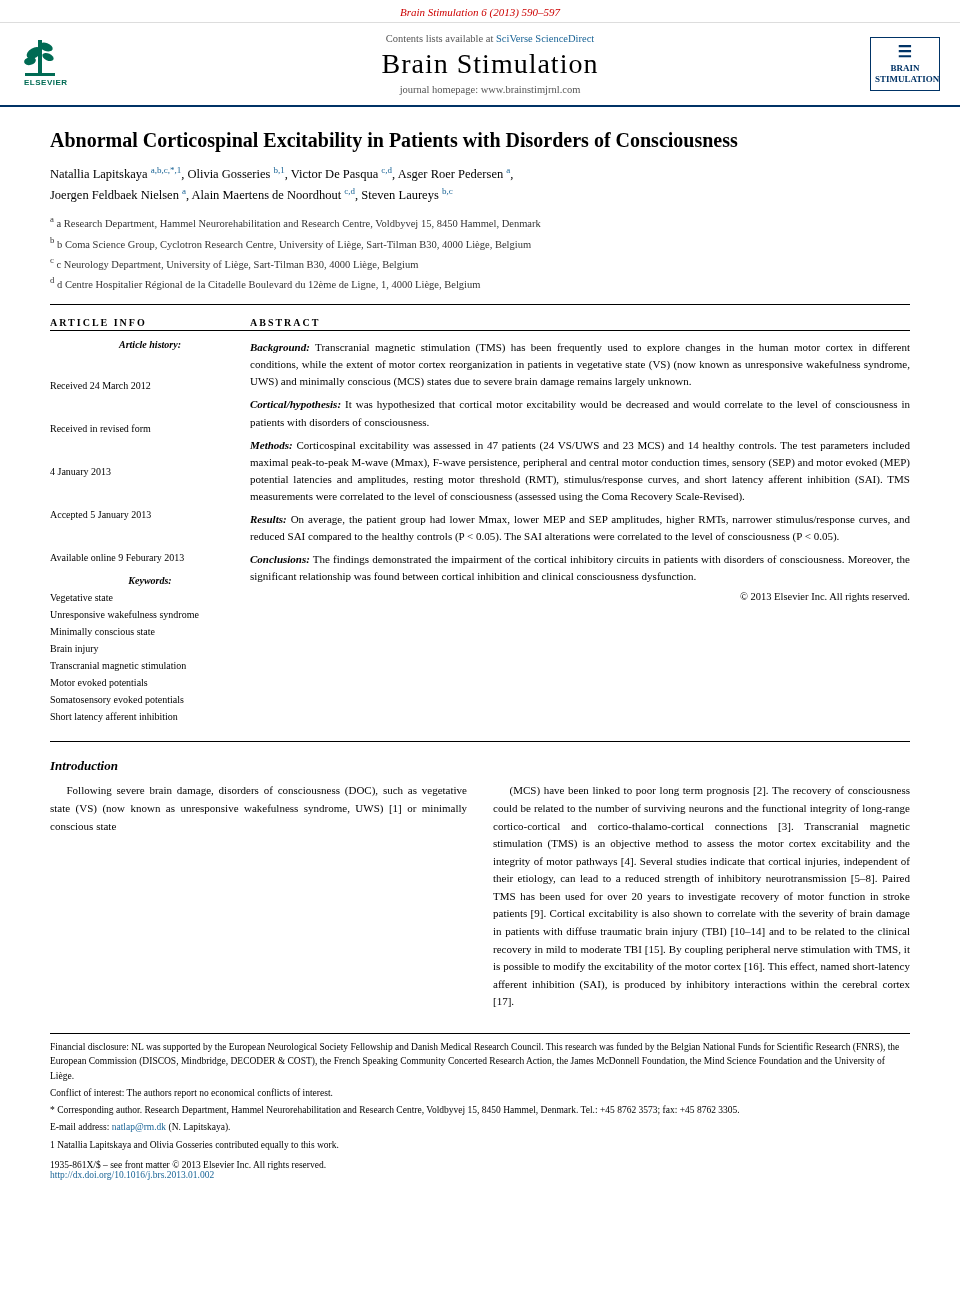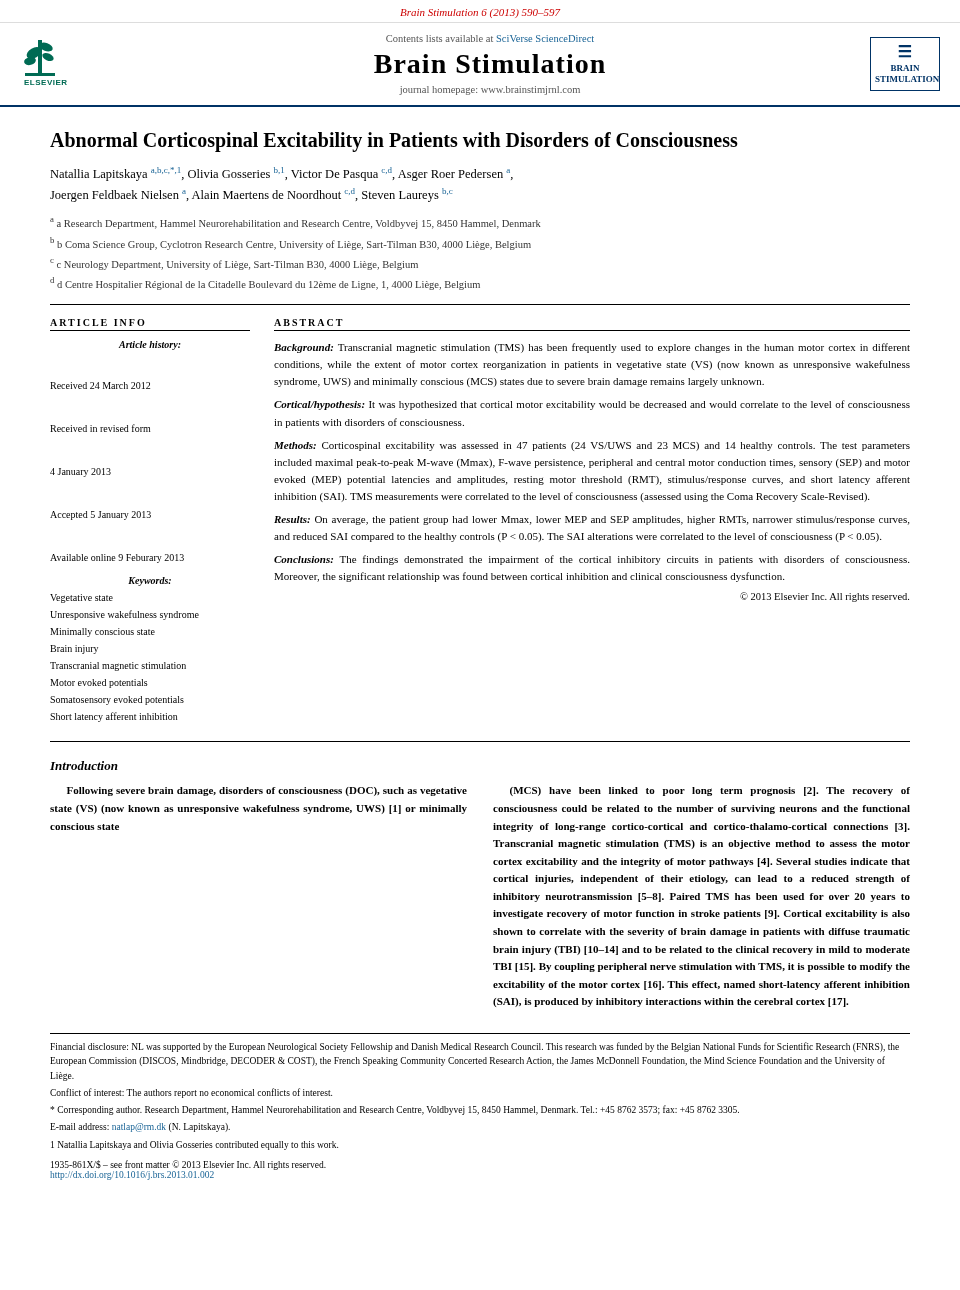--- a/index.html
+++ b/index.html
@@ -35,21 +35,21 @@
       flex: 1;
       text-align: center;
     }
     .sciverse-line {
       font-size: 10.5px;
       color: #555;
       margin-bottom: 4px;
     }
     .journal-title {
       font-size: 28px;
-      font-weight: bold;
+      font-weight: normal;
       color: #000;
       font-family: 'Times New Roman', serif;
       letter-spacing: 1px;
     }
     .journal-homepage {
       font-size: 10.5px;
       color: #555;
       margin-top: 4px;
     }
     .brain-stim-logo {
@@ -105,21 +105,20 @@
     
     .divider {
       border: none;
       border-top: 1px solid #000;
       margin: 12px 0;
     }
 
     
     .two-col {
       display: flex;
-      gap: 24px;
       margin-top: 10px;
     }
     .col-left {
       width: 200px;
       flex-shrink: 0;
       font-size: 10.5px;
     }
     .col-right {
       flex: 1;
       font-size: 11px;
@@ -190,21 +189,20 @@
     .section-heading {
       font-size: 13px;
       font-weight: bold;
       font-style: italic;
       margin-bottom: 8px;
     }
 
     .two-col-body {
       display: flex;
       gap: 26px;
-      font-weight: bold;
     }
     .body-col {
       flex: 1;
       font-size: 11px;
       line-height: 1.6;
       text-align: justify;
     }
     .body-col p {
       text-indent: 1.5em;
       margin-bottom: 6px;

